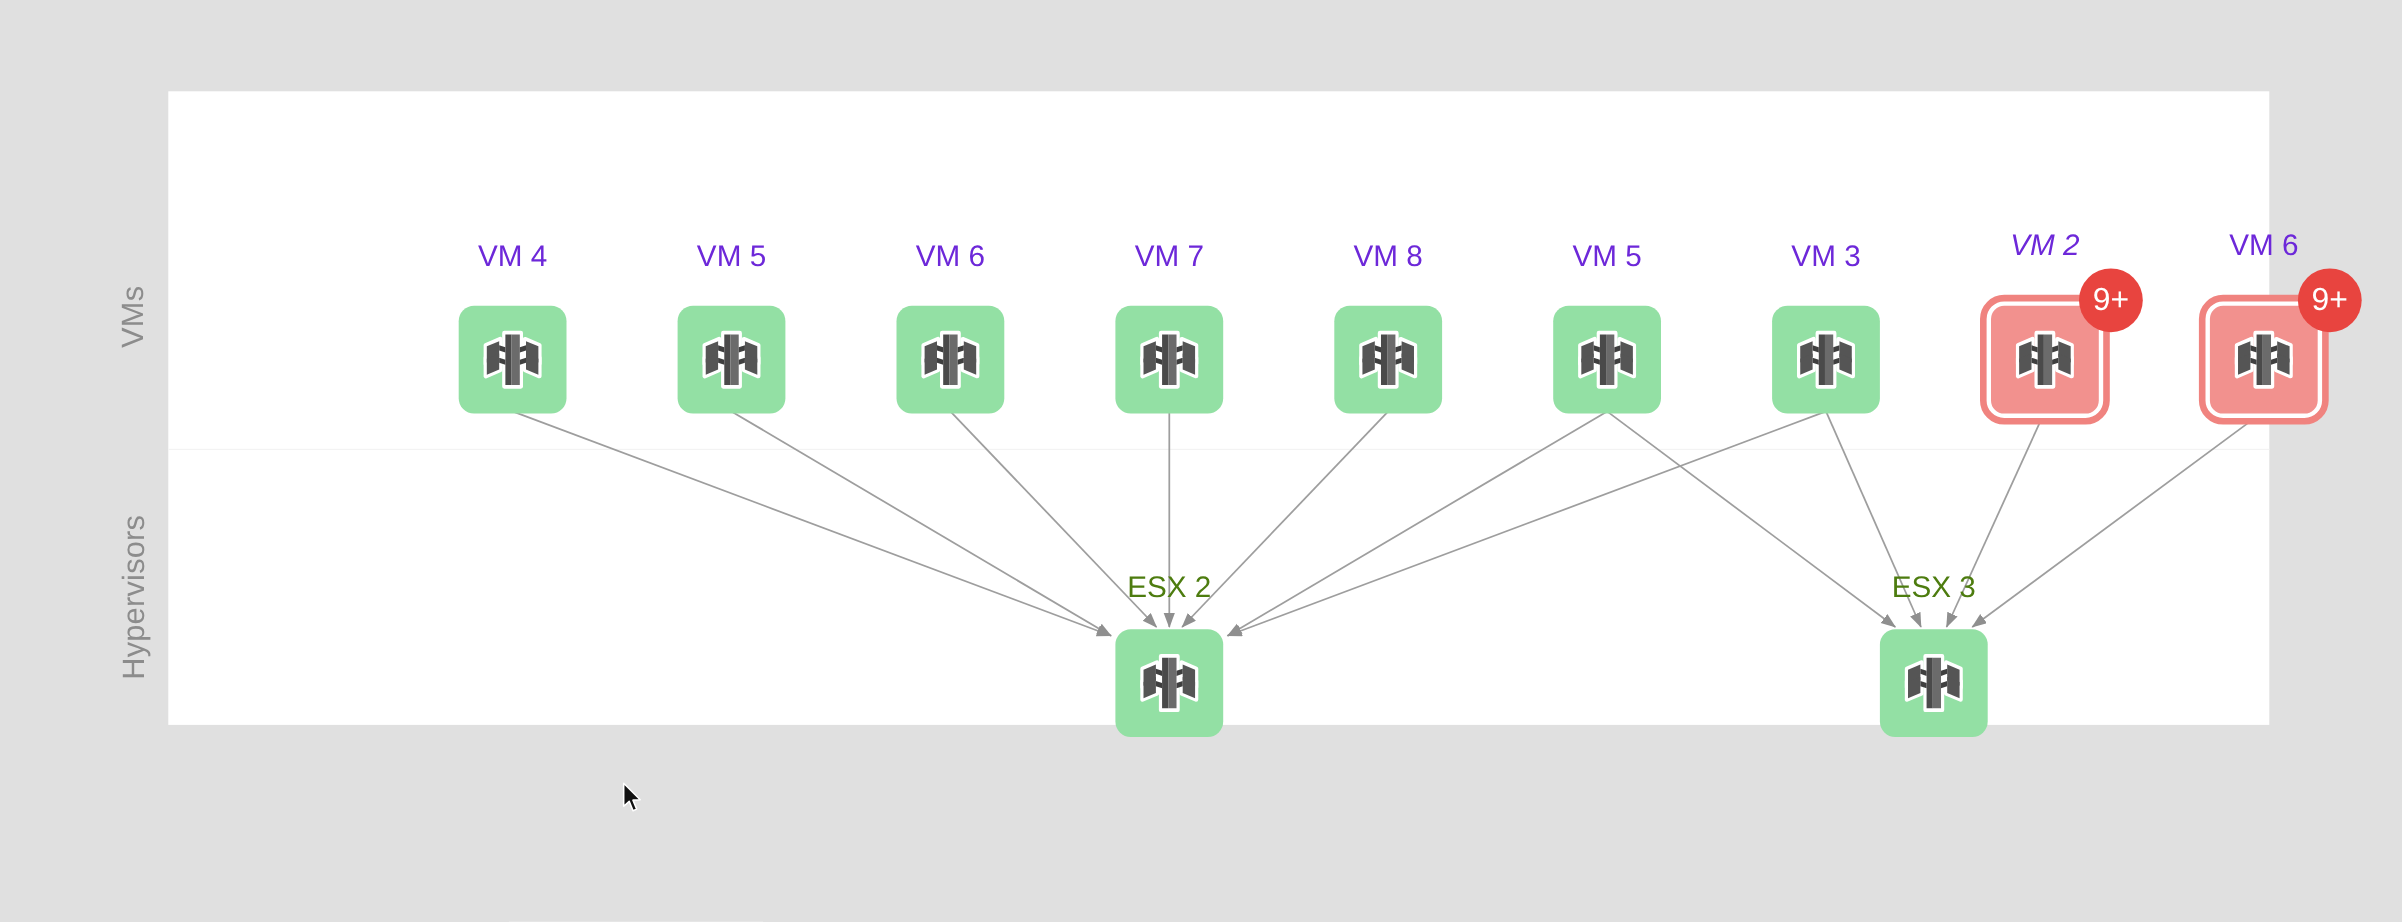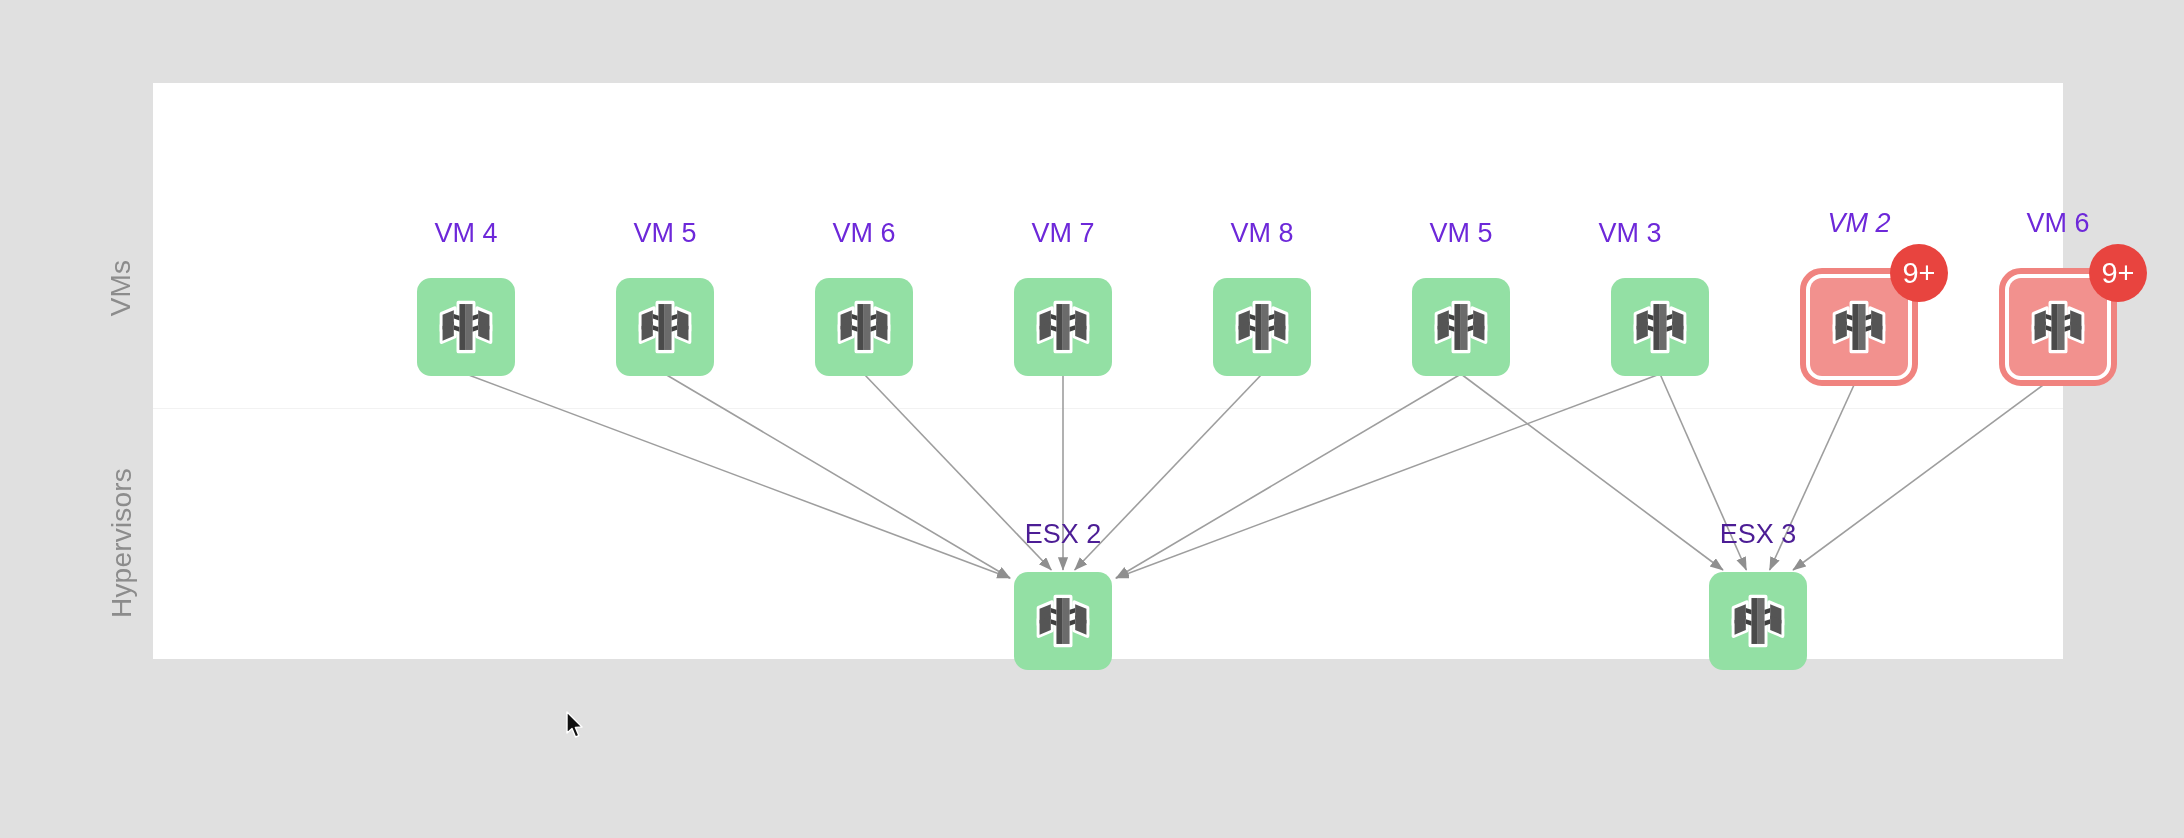--- a/index.html
+++ b/index.html
@@ -94,21 +94,21 @@
   }
 
   .node-label{
     position:absolute;
     width:200px;
     text-align:center;
     color:#6d28d9;
     font-size:27px;
     white-space:nowrap;
   }
-  .node-label.hyp{color:#4c1d95;}
+  .node-label.hyp{color:#4d7c0f;}
 
   .badge{
     position:absolute;
     width:58px;height:58px;
     border-radius:50%;
     background:#e8443f;
     color:#ffffff;
     font-size:29px;
     display:flex;align-items:center;justify-content:center;
     z-index:5;
@@ -383,21 +383,21 @@
             </g>
             <g fill="#3f3f3f">
               <path d="M19,18 L25,20 L25,25 L19,23 Z"></path>
               <path d="M19,30 L25,32 L25,37 L19,35 Z"></path>
               <path d="M39,20 L45,18 L45,23 L39,25 Z"></path>
               <path d="M39,32 L45,30 L45,35 L39,37 Z"></path>
             </g>
           </svg>
         </div>
       </div>
-      <div class="node-label" style="left: 1377px; top: 135px;">VM 3</div>
+      <div class="node-label" style="left: 1407px; top: 135px;">VM 3</div>
       <div class="node-wrap selected" style="left: 1647px; top: 185px;">
         <div class="ring"></div>
         <div class="node red">
           <svg class="glyph" viewBox="0 0 64 64">
             <g stroke="#ffffff" stroke-width="4.2" stroke-linejoin="round" fill="#ffffff">
               <path d="M6,18 L20,12 L20,30 L6,36 Z"></path>
               <path d="M6,30 L20,24 L20,42 L6,48 Z"></path>
               <path d="M44,12 L58,18 L58,36 L44,30 Z"></path>
               <path d="M44,24 L58,30 L58,48 L44,42 Z"></path>
               <path d="M24,6 L40,6 L40,58 L24,58 Z"></path>

